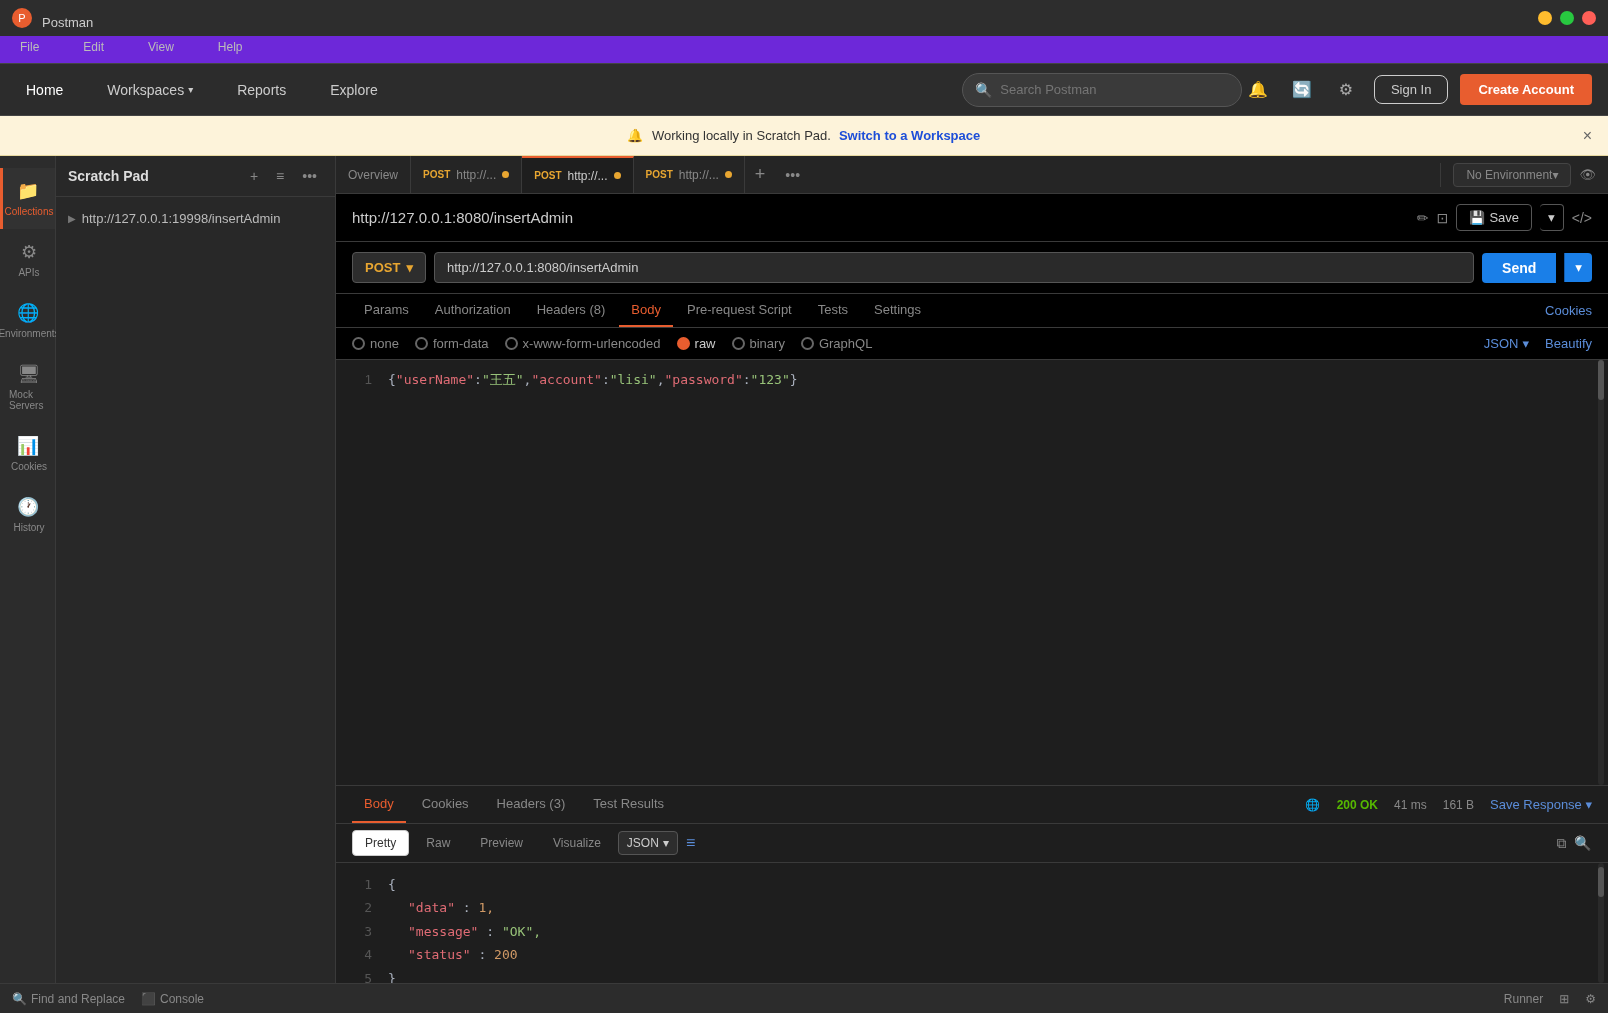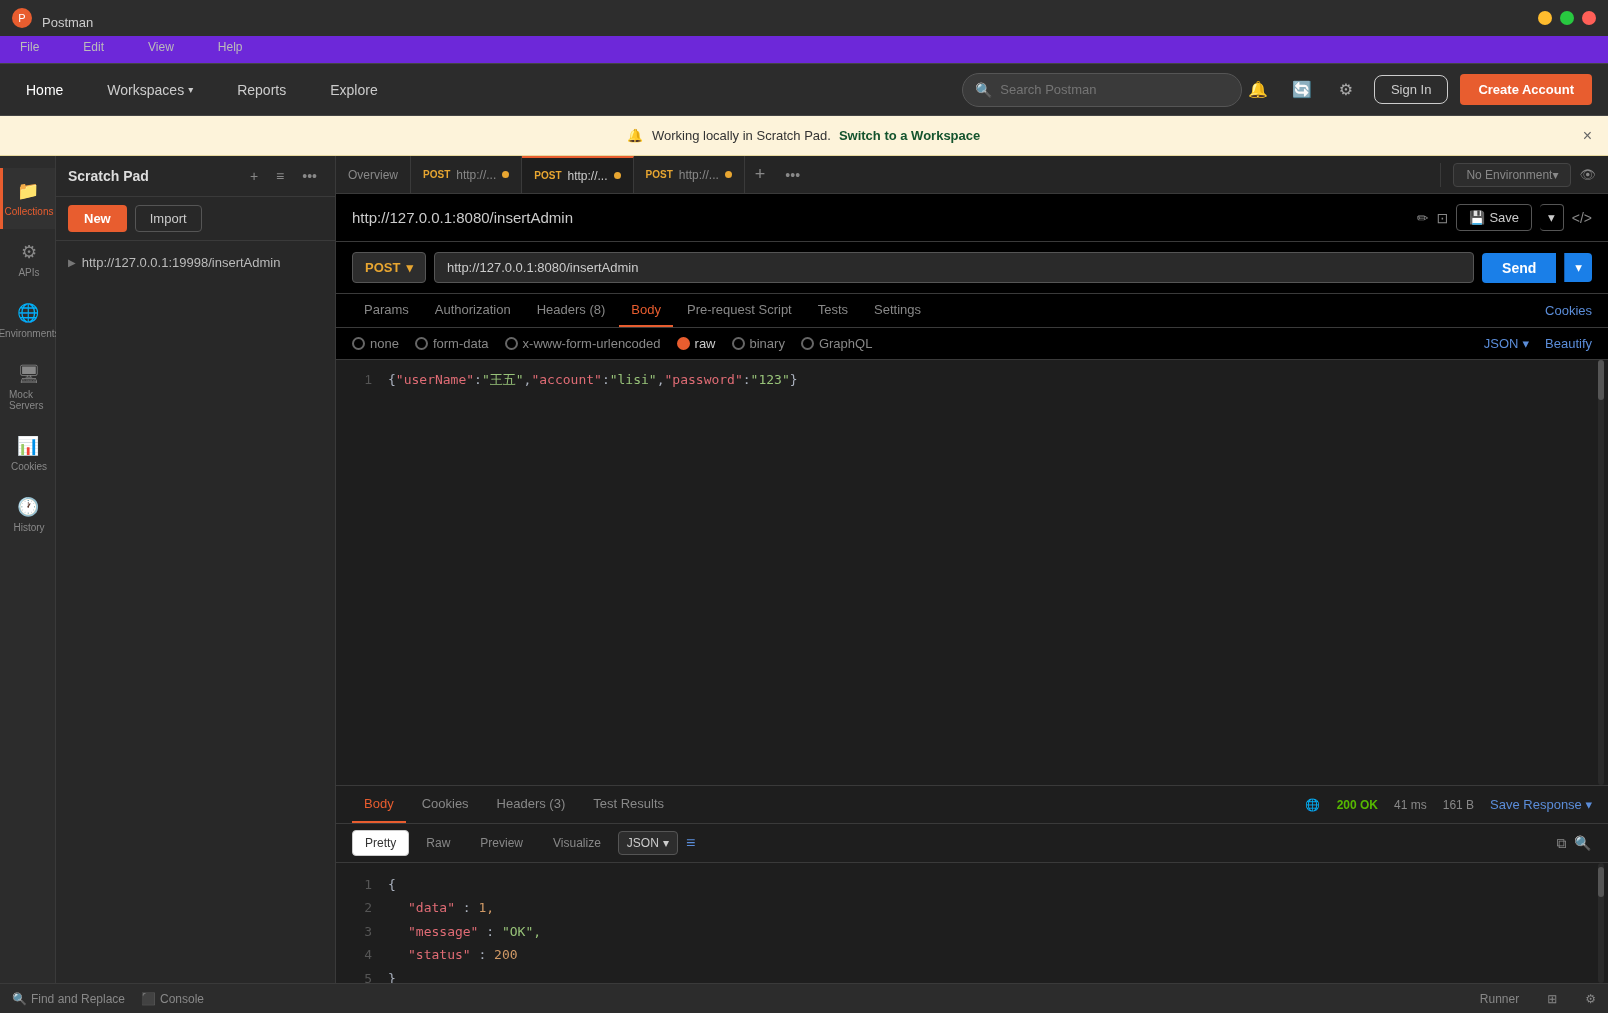--- a/index.html
+++ b/index.html
@@ -28,21 +28,21 @@
     .search-bar { background: #3a3a3a; border: 1px solid #555; border-radius: 20px; height: 34px; width: 280px; display: flex; align-items: center; padding: 0 12px; gap: 8px; margin: 0 auto; }
     .search-bar input { background: none; border: none; color: #aaa; font-size: 13px; outline: none; width: 100%; }
     .topnav-right { display: flex; align-items: center; gap: 12px; }
     .icon-btn { width: 32px; height: 32px; border-radius: 4px; display: flex; align-items: center; justify-content: center; cursor: pointer; color: #aaa; font-size: 16px; }
     .signin-btn { background: none; border: 1px solid #ccc; color: #ccc; padding: 6px 16px; border-radius: 8px; cursor: pointer; font-size: 13px; }
     .create-btn { background: #e85d2f; border: none; color: white; padding: 8px 18px; border-radius: 4px; cursor: pointer; font-size: 13px; font-weight: 600; }
 
     
     .banner { background: #fdf3da; height: 40px; display: flex; align-items: center; justify-content: center; gap: 8px; color: #333; font-size: 13px; position: relative; border-bottom: 1px solid #e8d9a0; }
     .banner-close { position: absolute; right: 16px; cursor: pointer; color: #666; font-size: 16px; }
-    .banner-link { color: #14532d; font-weight: 700; cursor: pointer; text-decoration: none; text-align: right; }
+    .banner-link { color: #1d4ed8; font-weight: 700; cursor: pointer; text-decoration: none; text-align: right; }
 
     
     .main { display: flex; height: calc(1013px - 36px - 28px - 52px - 40px - 30px); }
 
     
     .sidebar-icons { width: 56px; background: #2c2c2c; display: flex; flex-direction: column; align-items: center; padding: 12px 0; gap: 0; border-right: 1px solid #3a3a3a; }
     .sidebar-icon-item { display: flex; flex-direction: column; align-items: center; padding: 12px 6px; cursor: pointer; color: #888; font-size: 10px; gap: 4px; width: 100%; border-left: 3px solid transparent; }
     .sidebar-icon-item.active { color: #e85d2f; border-left-color: #e85d2f; background: #323232; }
     .sidebar-icon-item .icon { font-size: 18px; }
 
@@ -124,21 +124,21 @@
     
     .resp-json { padding: 10px 16px; font-family: 'Consolas', 'Monaco', monospace; font-size: 13px; background: #1e1e1e; }
     .resp-line { display: flex; gap: 16px; line-height: 1.8; }
     .resp-key { color: #e06c75; }
     .resp-num { color: #d19a66; }
     .resp-str { color: #98c379; }
 
     
     .bottom-bar { height: 30px; background: #2c2c2c; border-top: 1px solid #3a3a3a; display: flex; align-items: center; padding: 0 12px; gap: 16px; }
     .bottom-item { color: #888; font-size: 12px; cursor: pointer; display: flex; align-items: center; gap: 4px; }
-    .bottom-right { margin-left: auto; display: flex; align-items: center; gap: 28px; padding-left: 28px; }
+    .bottom-right { margin-left: auto; display: flex; align-items: center; gap: 16px; padding-left: 28px; }
     .no-env-select { background: #2d2d2d; border: 1px solid #444; color: #888; padding: 4px 12px; border-radius: 4px; font-size: 12px; display: flex; align-items: center; gap: 0; cursor: pointer; }
 
     .tabs-env-row { display: flex; align-items: center; background: #252525; border-bottom: 1px solid #3a3a3a; height: 38px; }
     .tabs-env-row .tabs-section { flex: 1; display: flex; align-items: center; height: 100%; overflow: hidden; }
     .tabs-env-row .env-section { display: flex; align-items: center; gap: 8px; padding: 0 12px; border-left: 1px solid #3a3a3a; }
 
     
     .editor-wrapper { flex: 1; overflow: hidden; position: relative; }
   </style>
 </head>
@@ -223,24 +223,20 @@
   </div>
 
   <div class="sidebar-panel">
     <div class="sidebar-header">
       <span class="sidebar-title">Scratch Pad</span>
       <div class="sidebar-header-actions">
         <button class="sidebar-action-btn">+</button>
         <button class="sidebar-action-btn">≡</button>
         <button class="sidebar-action-btn">•••</button>
       </div>
-    </div>
-    <div class="new-import-btns">
-      <button class="new-btn">New</button>
-      <button class="import-btn">Import</button>
     </div>
     <div class="sidebar-tree">
       <div class="tree-item">
         <span class="tree-chevron">▶</span>
         <span>http://127.0.0.1:19998/insertAdmin</span>
       </div>
     </div>
   </div>
 
   <div class="content-area">

